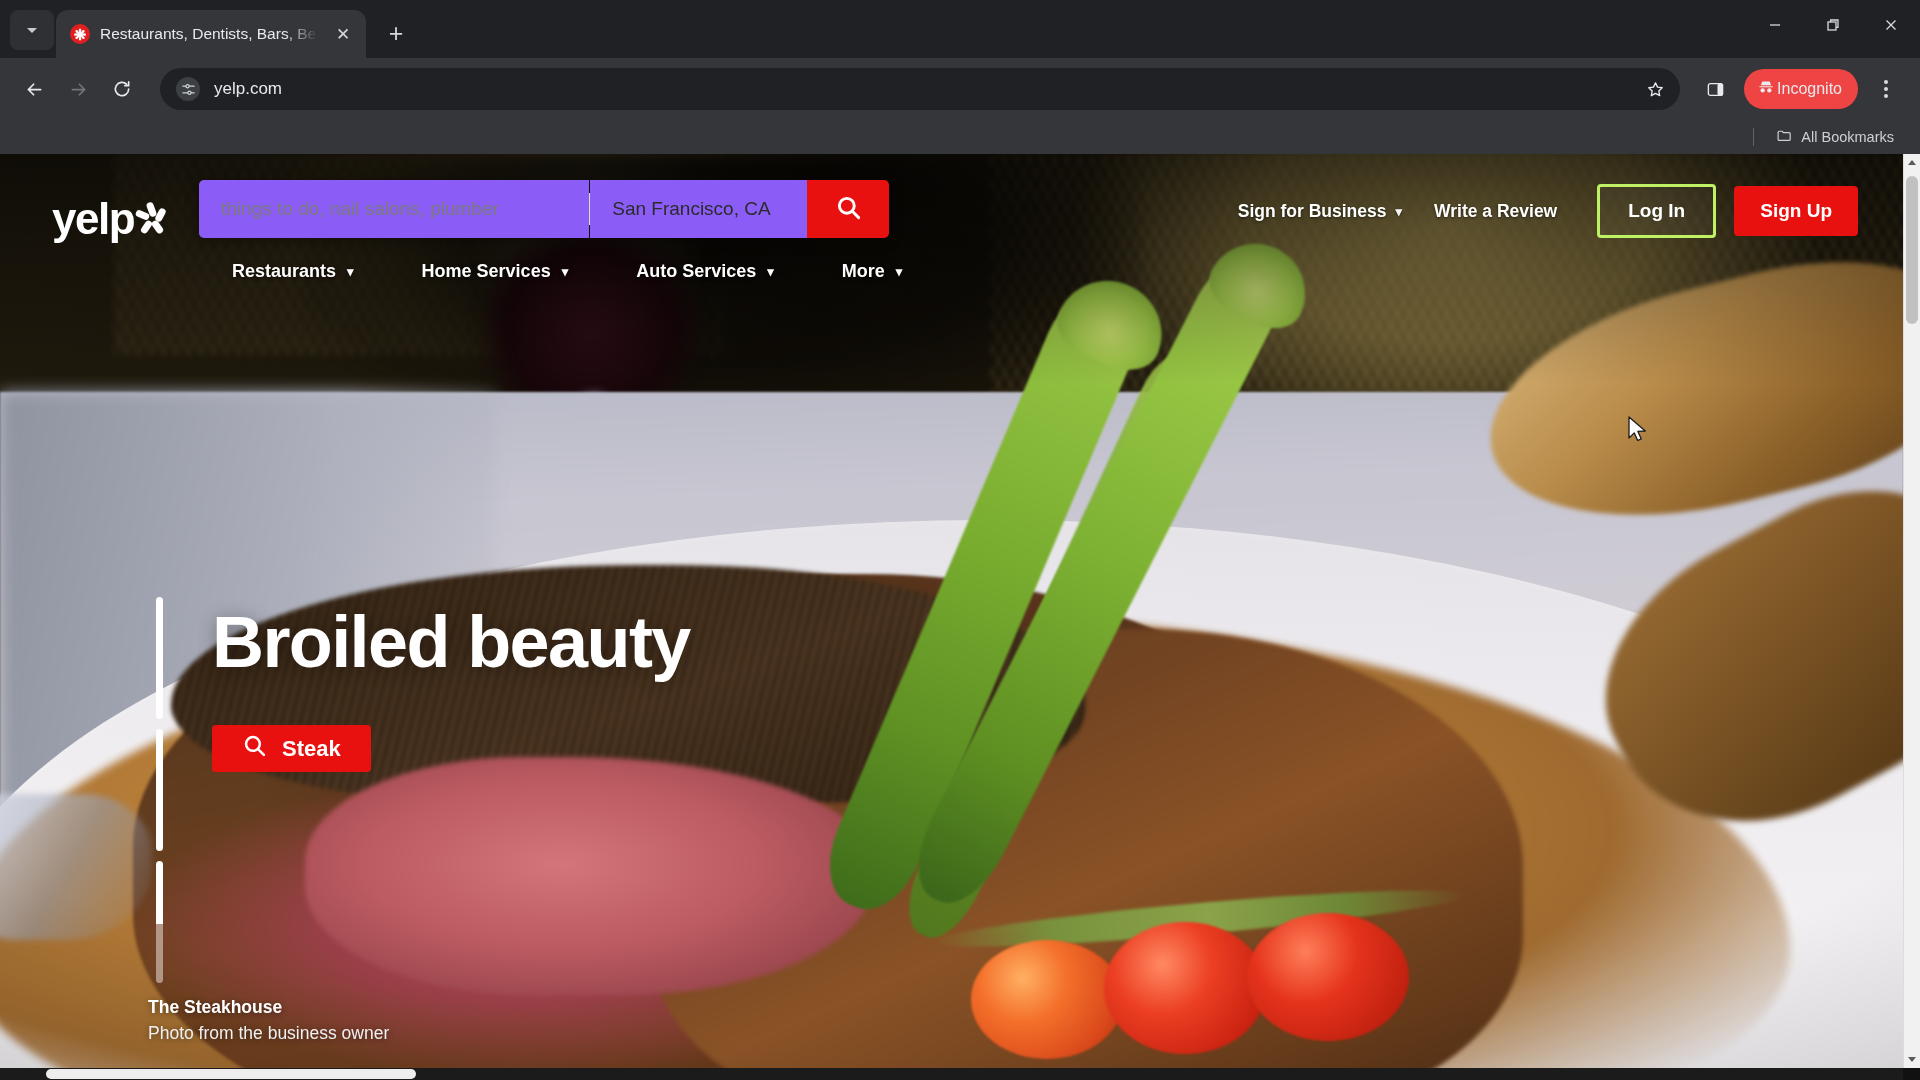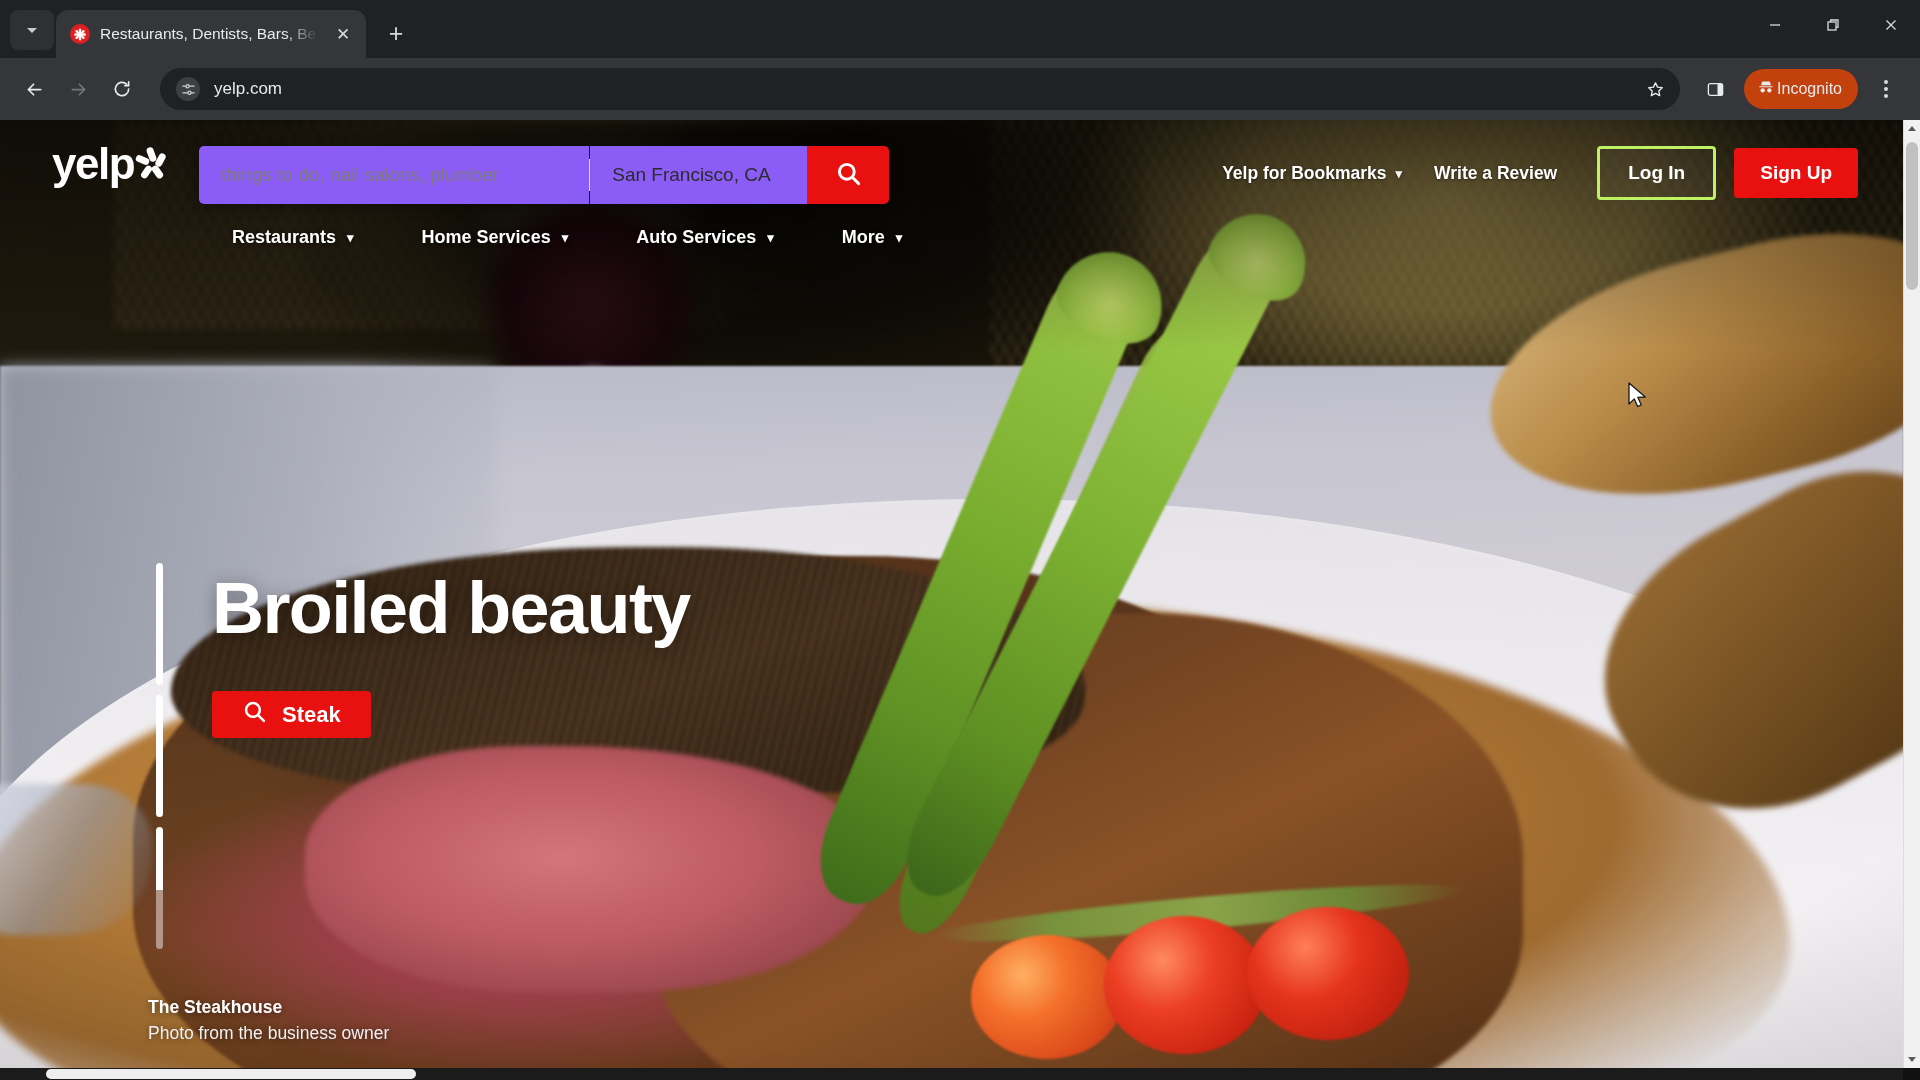--- a/index.html
+++ b/index.html
@@ -88,21 +88,21 @@
   }
   .omni-lead { width:24px; height:24px; border-radius:50%; background:#3c4043;
                display:flex; align-items:center; justify-content:center; flex:0 0 24px; }
   .omni-url { color:#e8eaed; font-size:17px; flex:1; white-space:nowrap; overflow:hidden; }
   .omni-star { width:34px; height:34px; display:flex; align-items:center; justify-content:center;
                cursor:pointer; }
 
   .tb-icon { width:42px; height:40px; display:flex; align-items:center; justify-content:center;
              cursor:pointer; }
   .incognito-pill {
-    height:40px; border-radius:20px; background:#c2410c;
+    height:40px; border-radius:20px; background:#ef4444;
     display:flex; align-items:center; gap:1px; padding:0 16px 0 12px;
     color:#e8eaed; font-size:16px; cursor:pointer; margin-left:4px;
   }
   .kebab { width:40px; height:40px; display:flex; flex-direction:column; align-items:center;
            justify-content:center; gap:3px; cursor:pointer; margin-left:4px; }
   .kebab i { width:4px; height:4px; border-radius:50%; background:#d8dadd; display:block; }
 
   .bookmarkbar {
     height:34px; background:#35363a; display:flex; align-items:center;
     justify-content:flex-end; padding-right:18px; gap:0;
@@ -295,21 +295,21 @@
     position:absolute; left:0; right:0; top:0; height:230px;
     background:linear-gradient(180deg, rgba(0,0,0,.55) 0%, rgba(0,0,0,.26) 52%, rgba(0,0,0,0) 100%);
   }
 
   
   .yelp-header {
     position:absolute; left:0; right:16px; top:0;
     padding:26px 0 0 0;
   }
   .header-row {
-    display:flex; align-items:flex-start; padding:0 46px 0 52px; gap:0;
+    display:flex; align-items:flex-end; padding:0 46px 0 52px; gap:0;
   }
   .yelp-logo {
     display:flex; align-items:flex-end; gap:3px; cursor:pointer;
     flex:0 0 auto; margin-right:32px; margin-bottom:2px;
   }
   .yelp-wordmark {
     color:#fff; font-size:44px; font-weight:700; letter-spacing:-1.5px;
     line-height:.8; font-family:"Liberation Sans", sans-serif;
   }
   .burst-icon { position:relative; width:30px; height:34px; }
@@ -535,20 +535,31 @@
       <span>Incognito</span>
     </div>
 
     <div class="kebab">
       <i></i>
         <i></i>
         <i></i>
     </div>
   </div>
 
+  <div class="bookmarkbar">
+    <span class="bm-sep"></span>
+    <span class="all-bookmarks">
+      <span>
+        <svg width="17" height="17" viewBox="0 0 24 24" stroke="#cdd0d4" fill="none" stroke-width="1.7">
+          <path d="M3 7.5a1.5 1.5 0 0 1 1.5-1.5h4l2 2h8A1.5 1.5 0 0 1 20 9.5v8A1.5 1.5 0 0 1 18.5 19h-14A1.5 1.5 0 0 1 3 17.5z" stroke-linejoin="round"></path>
+        </svg>
+      </span>
+      <span>All Bookmarks</span>
+    </span>
+  </div>
 
   <div class="viewport">
 
     <div class="hero">
       <div class="hero-photo">
         <div class="bg-base"></div>
         <div class="wallpaper"></div>
         <div class="wallpaper2"></div>
         <div class="darkpatch"></div>
         <div class="wineglass"></div>
@@ -606,21 +617,21 @@
               <svg width="27" height="27" viewBox="0 0 24 24">
                 <circle cx="10.5" cy="10.5" r="6.6"></circle>
                   <path d="M15.4 15.4L21 21" stroke-linecap="round"></path>
               </svg>
             </span>
           </button>
         </div>
 
         <div class="header-actions">
           <div class="hdr-link">
-            <span>Yelp for Bookmarks</span>
+            <span>Sign for Business</span>
             <span class="chev">▾</span>
           </div>
           <div class="hdr-link">
             <span>Write a Review</span>
           </div>
           <button class="btn-login">Log In</button>
           <button class="btn-signup">Sign Up</button>
         </div>
       </div>
 

